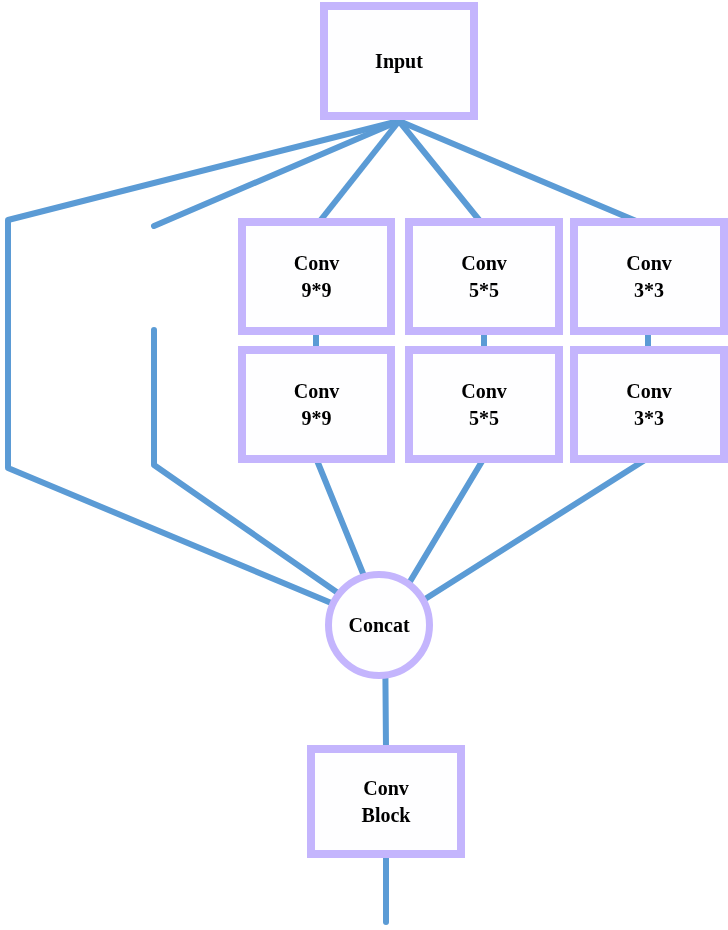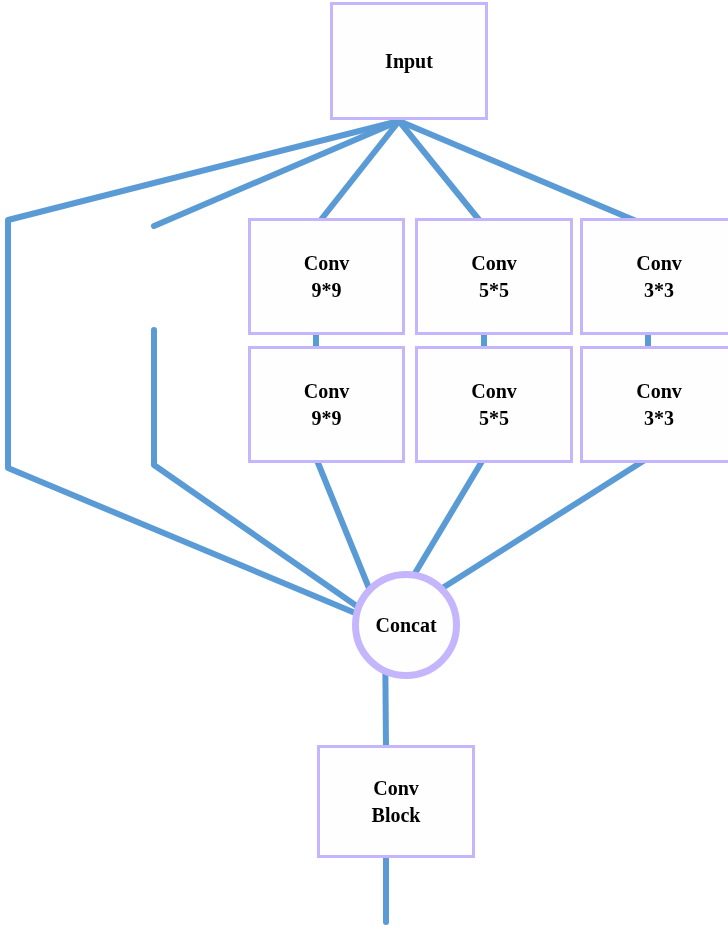--- a/index.html
+++ b/index.html
@@ -20,27 +20,26 @@
   svg.edges polyline, svg.edges line {
     fill: none;
     stroke: #5B9BD5;
     stroke-width: 6;
     stroke-linecap: round;
     stroke-linejoin: round;
   }
   .node {
     position: absolute;
     box-sizing: border-box;
-    border: 3px solid #c4b5fd;
+    border: 8px solid #c4b5fd;
     background: #fefeff;
     display: flex;
     align-items: center;
     justify-content: center;
     z-index: 1;
-    margin-left: 10px;
   }
   .node .label {
     font-weight: bold;
     font-size: 20px;
     line-height: 1.35;
     color: #000000;
     text-align: center;
     white-space: pre-line;
   }
   .node.circle {
@@ -49,21 +48,21 @@
   }
   
   .n-input      { left: 320px; top: 2px;   width: 158px; height: 118px; }
   .n-maxpool    { left: 75px;  top: 218px; width: 158px; height: 117px; }
   .n-conv9a     { left: 238px; top: 218px; width: 157px; height: 117px; }
   .n-conv5a     { left: 405px; top: 218px; width: 158px; height: 117px; }
   .n-conv3a     { left: 570px; top: 218px; width: 158px; height: 117px; }
   .n-conv9b     { left: 238px; top: 346px; width: 157px; height: 117px; }
   .n-conv5b     { left: 405px; top: 346px; width: 158px; height: 117px; }
   .n-conv3b     { left: 570px; top: 346px; width: 158px; height: 117px; }
-  .n-concat     { left: 342px; top: 571px; width: 108px; height: 108px; }
+  .n-concat     { left: 325px; top: 571px; width: 108px; height: 108px; }
   .n-convblock  { left: 307px; top: 745px; width: 158px; height: 113px; }
 </style>
 </head>
 <body>
 
 <div class="canvas">
 
   <svg class="edges" viewBox="0 0 728 930" xmlns="http://www.w3.org/2000/svg">
     <polyline points="399,121 8,220 8,468 384,625"></polyline>
     <polyline points="399,121 154,226"></polyline>

